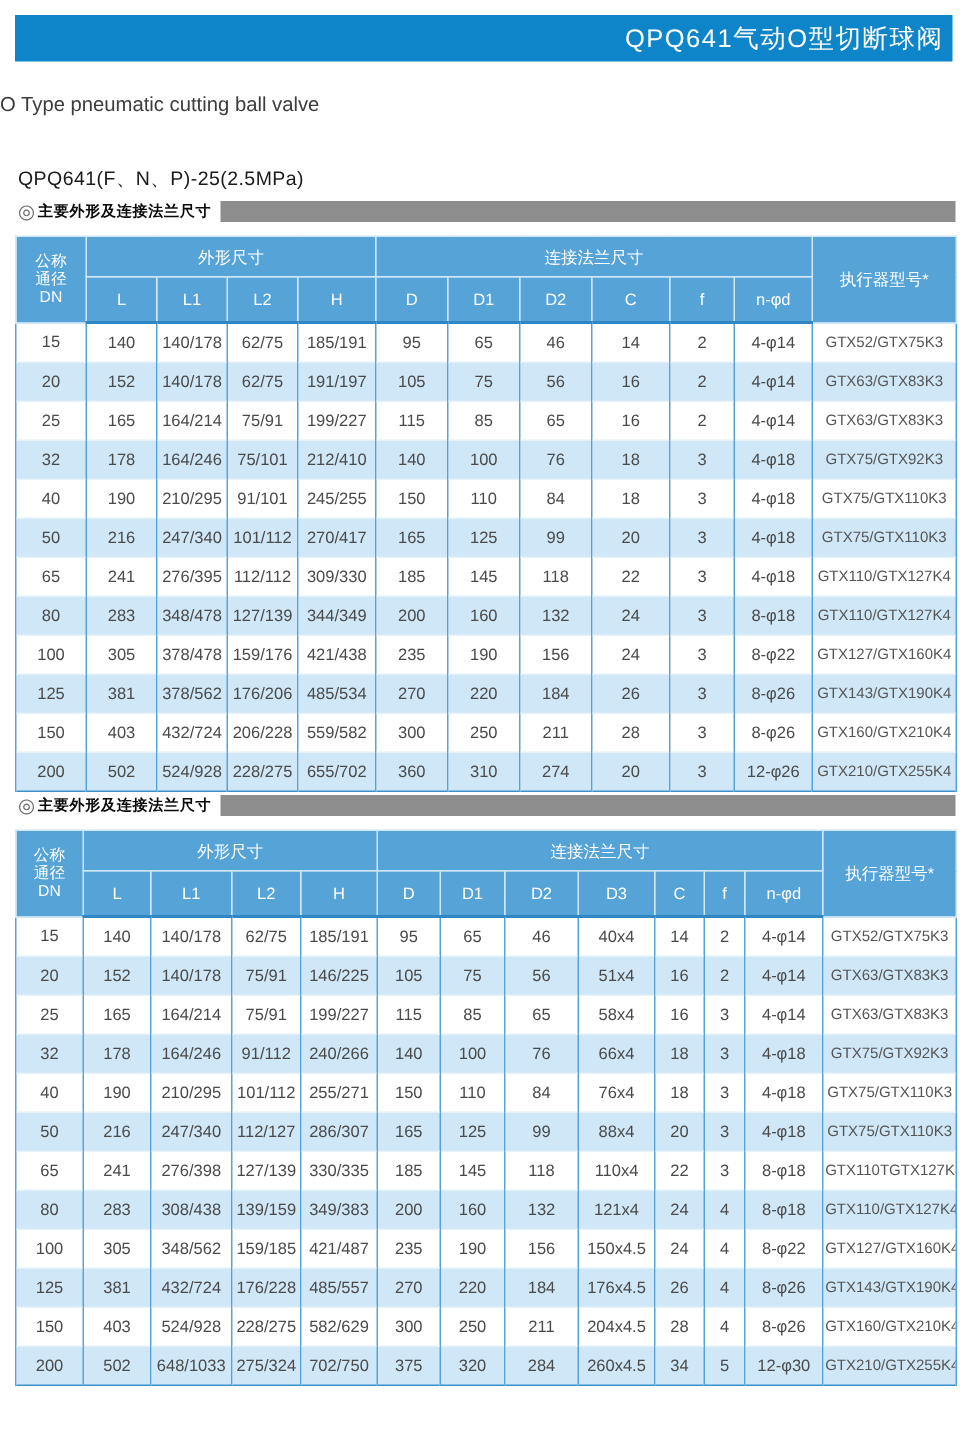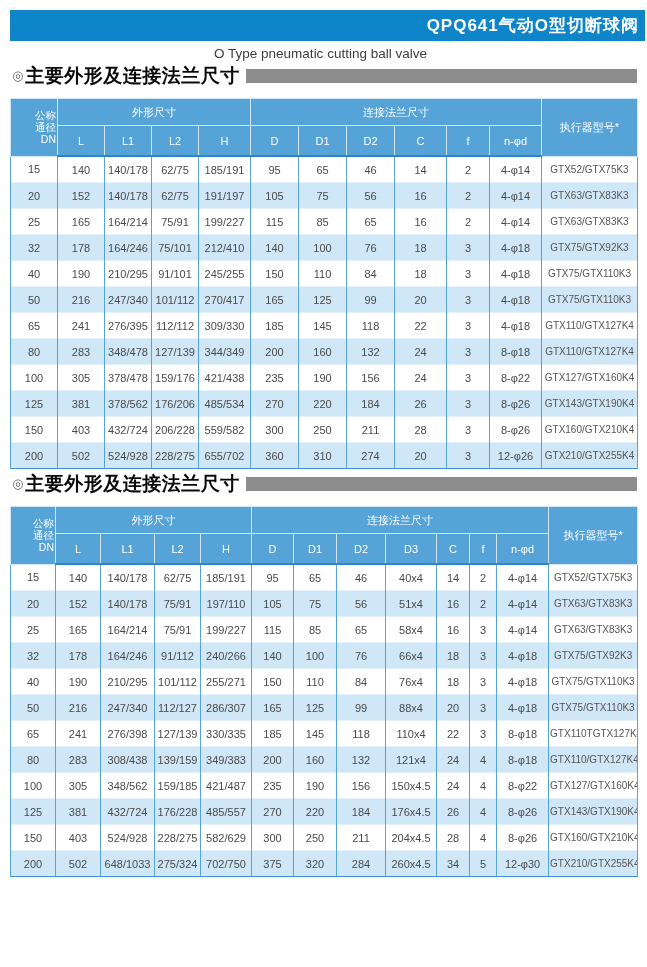--- a/index.html
+++ b/index.html
@@ -2,67 +2,68 @@
 <html><head>
 <meta charset="utf-8">
 <style>
   html,body{margin:0;padding:0;}
   body{
     width:647px;height:967px;background:#ffffff;
     font-family:"Liberation Sans","DejaVu Sans",sans-serif;
     color:#222;overflow:hidden;
   }
   .banner{
-    margin:10px 2px 0 10px;height:31px;background:#0d85c8;
-    color:#fff;font-weight:bold;font-size:17px;line-height:31px;
+    margin:10px 12px 0 10px;height:31px;background:#0d85c8;
+    color:#fff;font-weight:normal;font-size:17px;line-height:31px;
     text-align:right;padding-right:6px;letter-spacing:1px;padding-left:42px;
   }
   .subtitle{
-    text-align:center;padding-right:6px;margin-top:5px;
+    text-align:left;padding-right:6px;margin-top:21px;
     font-size:13.5px;color:#3c3c3c;
   }
   .model-line{
     margin:33px 0 6px 12px;font-size:13px;color:#1a1a1a;letter-spacing:.3px;
   }
   .model-line.second{margin-top:40px;}
   .sec-head{display:flex;align-items:center;margin:2px 10px 9px 12px;}
   .sec-mark{font-size:13px;color:#666;margin-right:2px;line-height:14px;}
-  .sec-title{font-weight:bold;font-size:19px;color:#0a0a0a;letter-spacing:.5px;}
+  .sec-title{font-weight:bold;font-size:10px;color:#0a0a0a;letter-spacing:.5px;}
   .sec-bar{flex:1;height:14px;background:#8d8d8d;margin-left:6px;}
   table{
     border-collapse:collapse;table-layout:fixed;width:627px;
     margin:0 10px;font-size:11px;border:1px solid #3f92c9;
   }
   thead th{
     background:#56a3d7;color:#ffffff;font-weight:normal;
     border:1px solid #cfe7f6;padding:0 1px;
   }
   thead tr.group-row th{height:26px;}
   thead tr.sub-row th{height:29px;}
   thead tr.sub-row th{border-bottom:2px solid #2f86c4;}
-  th.dn-th span{display:block;line-height:12px;font-size:10.5px;text-align:right;}
+  th.dn-th span{display:block;line-height:12px;font-size:10.5px;}
   tbody td{
     text-align:center;color:#4a4a4a;height:25px;padding:0 1px;
     border-left:1px solid #56a3d7;border-right:1px solid #56a3d7;
     white-space:nowrap;overflow:hidden;
   }
   tbody tr:nth-child(even){background:#cfe7f6;}
   tbody td:last-child{font-size:10px;color:#555;}
   tbody tr{border-top:1px solid #e4f1fa;}
 </style>
 </head>
 <body>
 
 <div>
 
   <div class="banner">
     <span>QPQ641气动O型切断球阀</span>
   </div>
   <div class="subtitle">O Type pneumatic cutting ball valve</div>
 
+  <div class="model-line">QPQ641(F、N、P)-25(2.5MPa)</div>
   <div class="sec-head">
     <span class="sec-mark">◎</span>
     <span class="sec-title">主要外形及连接法兰尺寸</span>
     <span class="sec-bar"></span>
   </div>
 
   <table>
     <colgroup>
       <col style="width:47px">
         <col style="width:47px">
@@ -334,21 +335,21 @@
           <td>14</td>
           <td>2</td>
           <td>4-φ14</td>
           <td>GTX52/GTX75K3</td>
         </tr>
         <tr>
           <td>20</td>
           <td>152</td>
           <td>140/178</td>
           <td>75/91</td>
-          <td>197/110</td>
+          <td>146/225</td>
           <td>105</td>
           <td>75</td>
           <td>56</td>
           <td>51x4</td>
           <td>16</td>
           <td>2</td>
           <td>4-φ14</td>
           <td>GTX63/GTX83K3</td>
         </tr>
         <tr>

